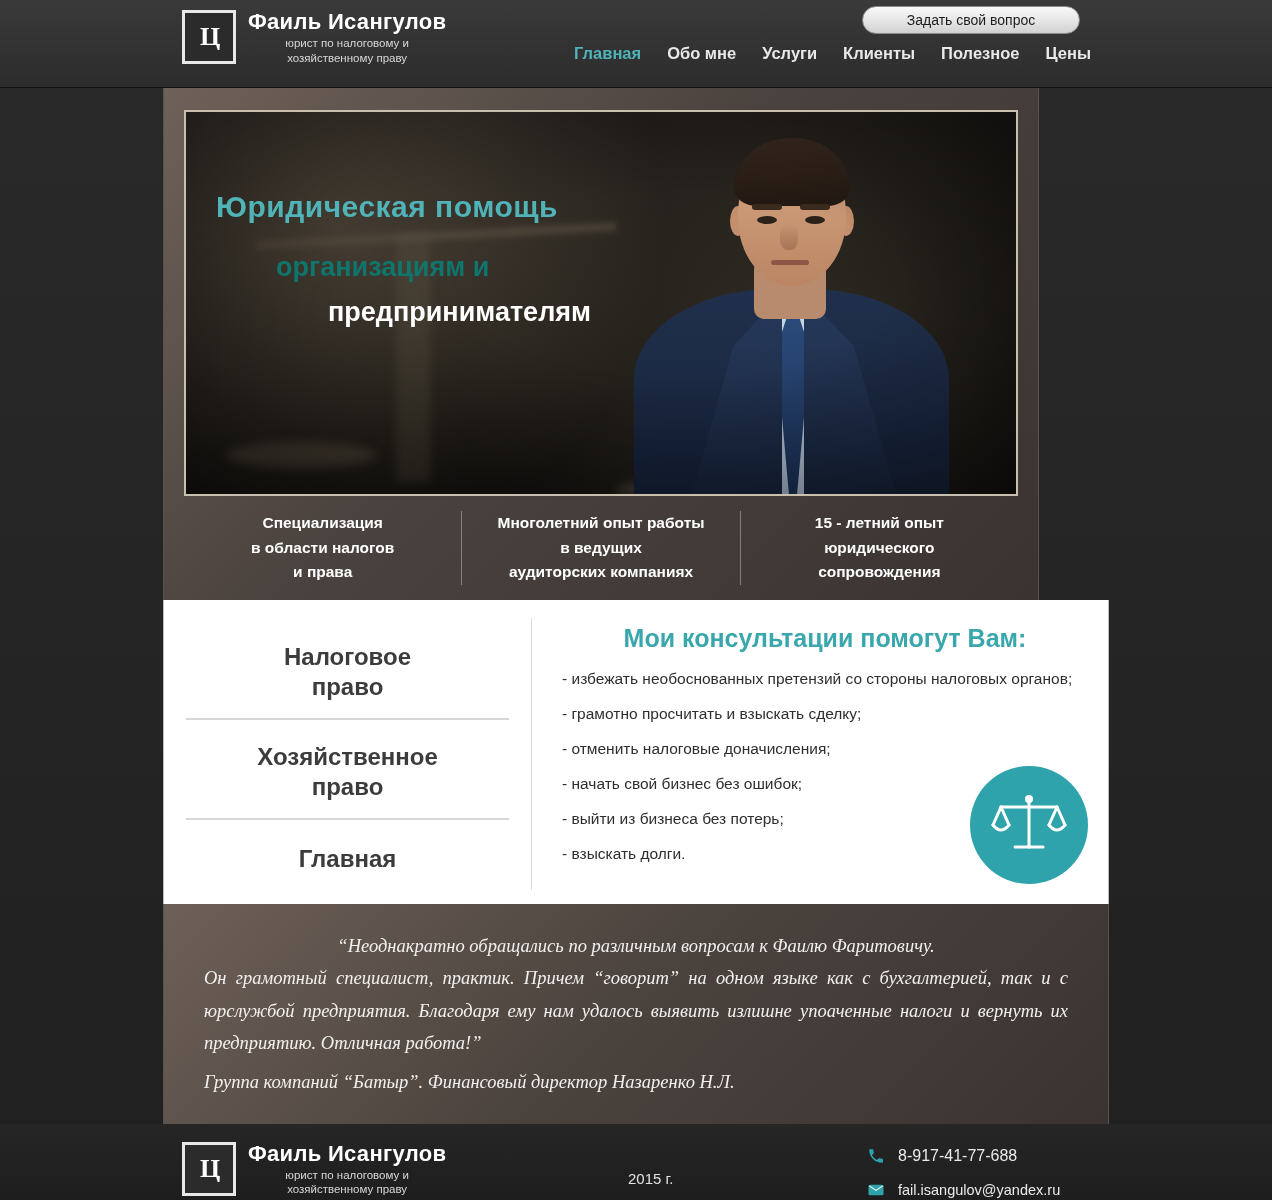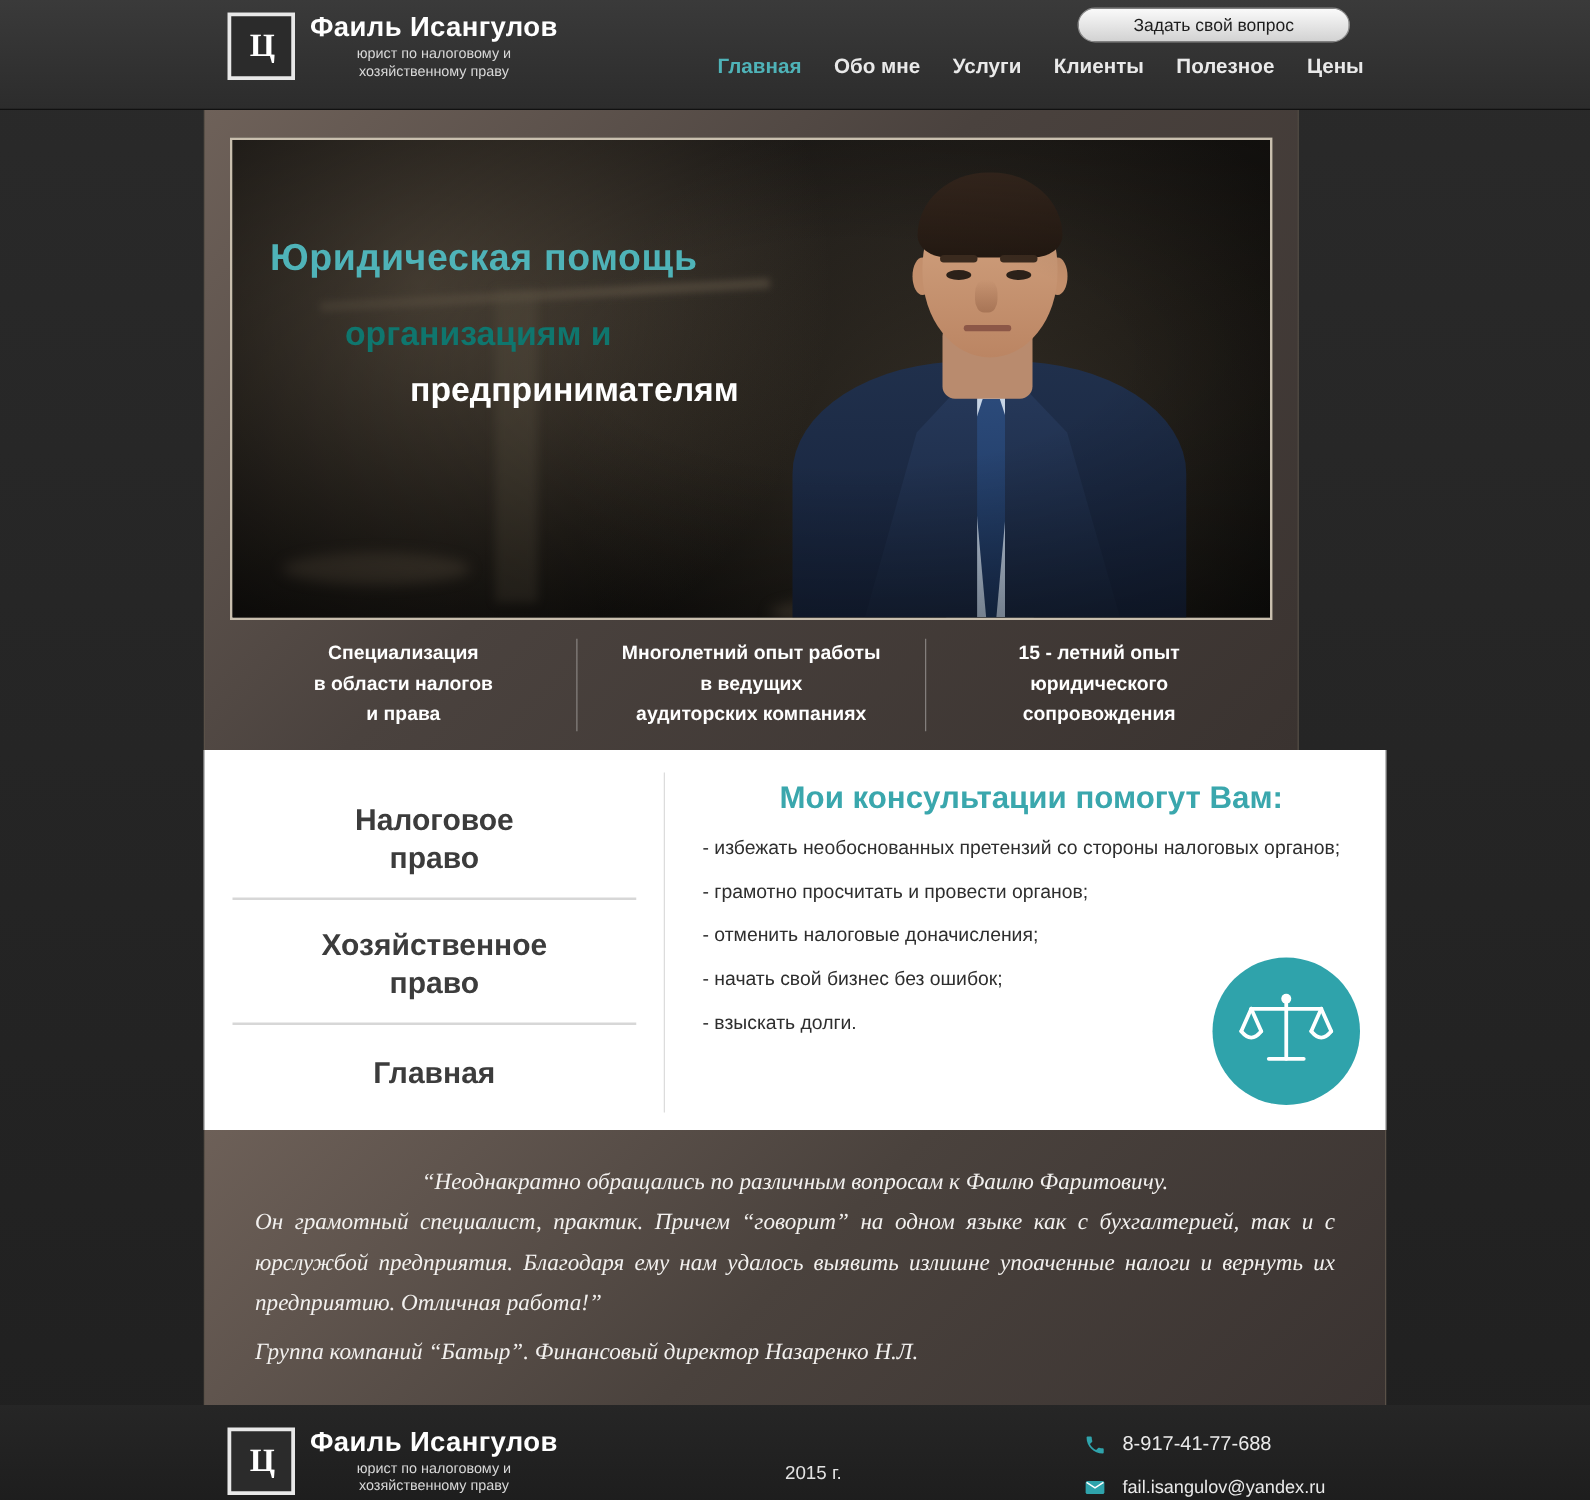--- a/index.html
+++ b/index.html
@@ -501,23 +501,24 @@
         <span>Хозяйственное</span><br>
         <span>право</span>
       </div>
       <div class="service">Главная</div>
     </div>
 
     <div class="consult">
       <div class="consult-title">Мои консультации помогут Вам:</div>
       <ul class="consult-list">
         <li>- избежать необоснованных претензий со стороны  налоговых органов;</li>
-        <li>- грамотно просчитать и провести органов;</li>
+        <li>- грамотно просчитать и взыскать сделку;</li>
         <li>- отменить налоговые доначисления;</li>
         <li>- начать свой бизнес без ошибок;</li>
+        <li>- выйти из бизнеса без потерь;</li>
         <li>- взыскать долги.</li>
       </ul>
 
       <div class="scales-badge">
         <svg width="76" height="72" viewBox="0 0 76 72" aria-hidden="true">
           <g stroke="#ffffff" stroke-width="3" fill="none" stroke-linecap="round">
             <line x1="38" y1="10" x2="38" y2="58"></line>
             <line x1="10" y1="18" x2="66" y2="18"></line>
             <line x1="24" y1="58" x2="52" y2="58"></line>
             <line x1="10" y1="18" x2="2" y2="36"></line>

